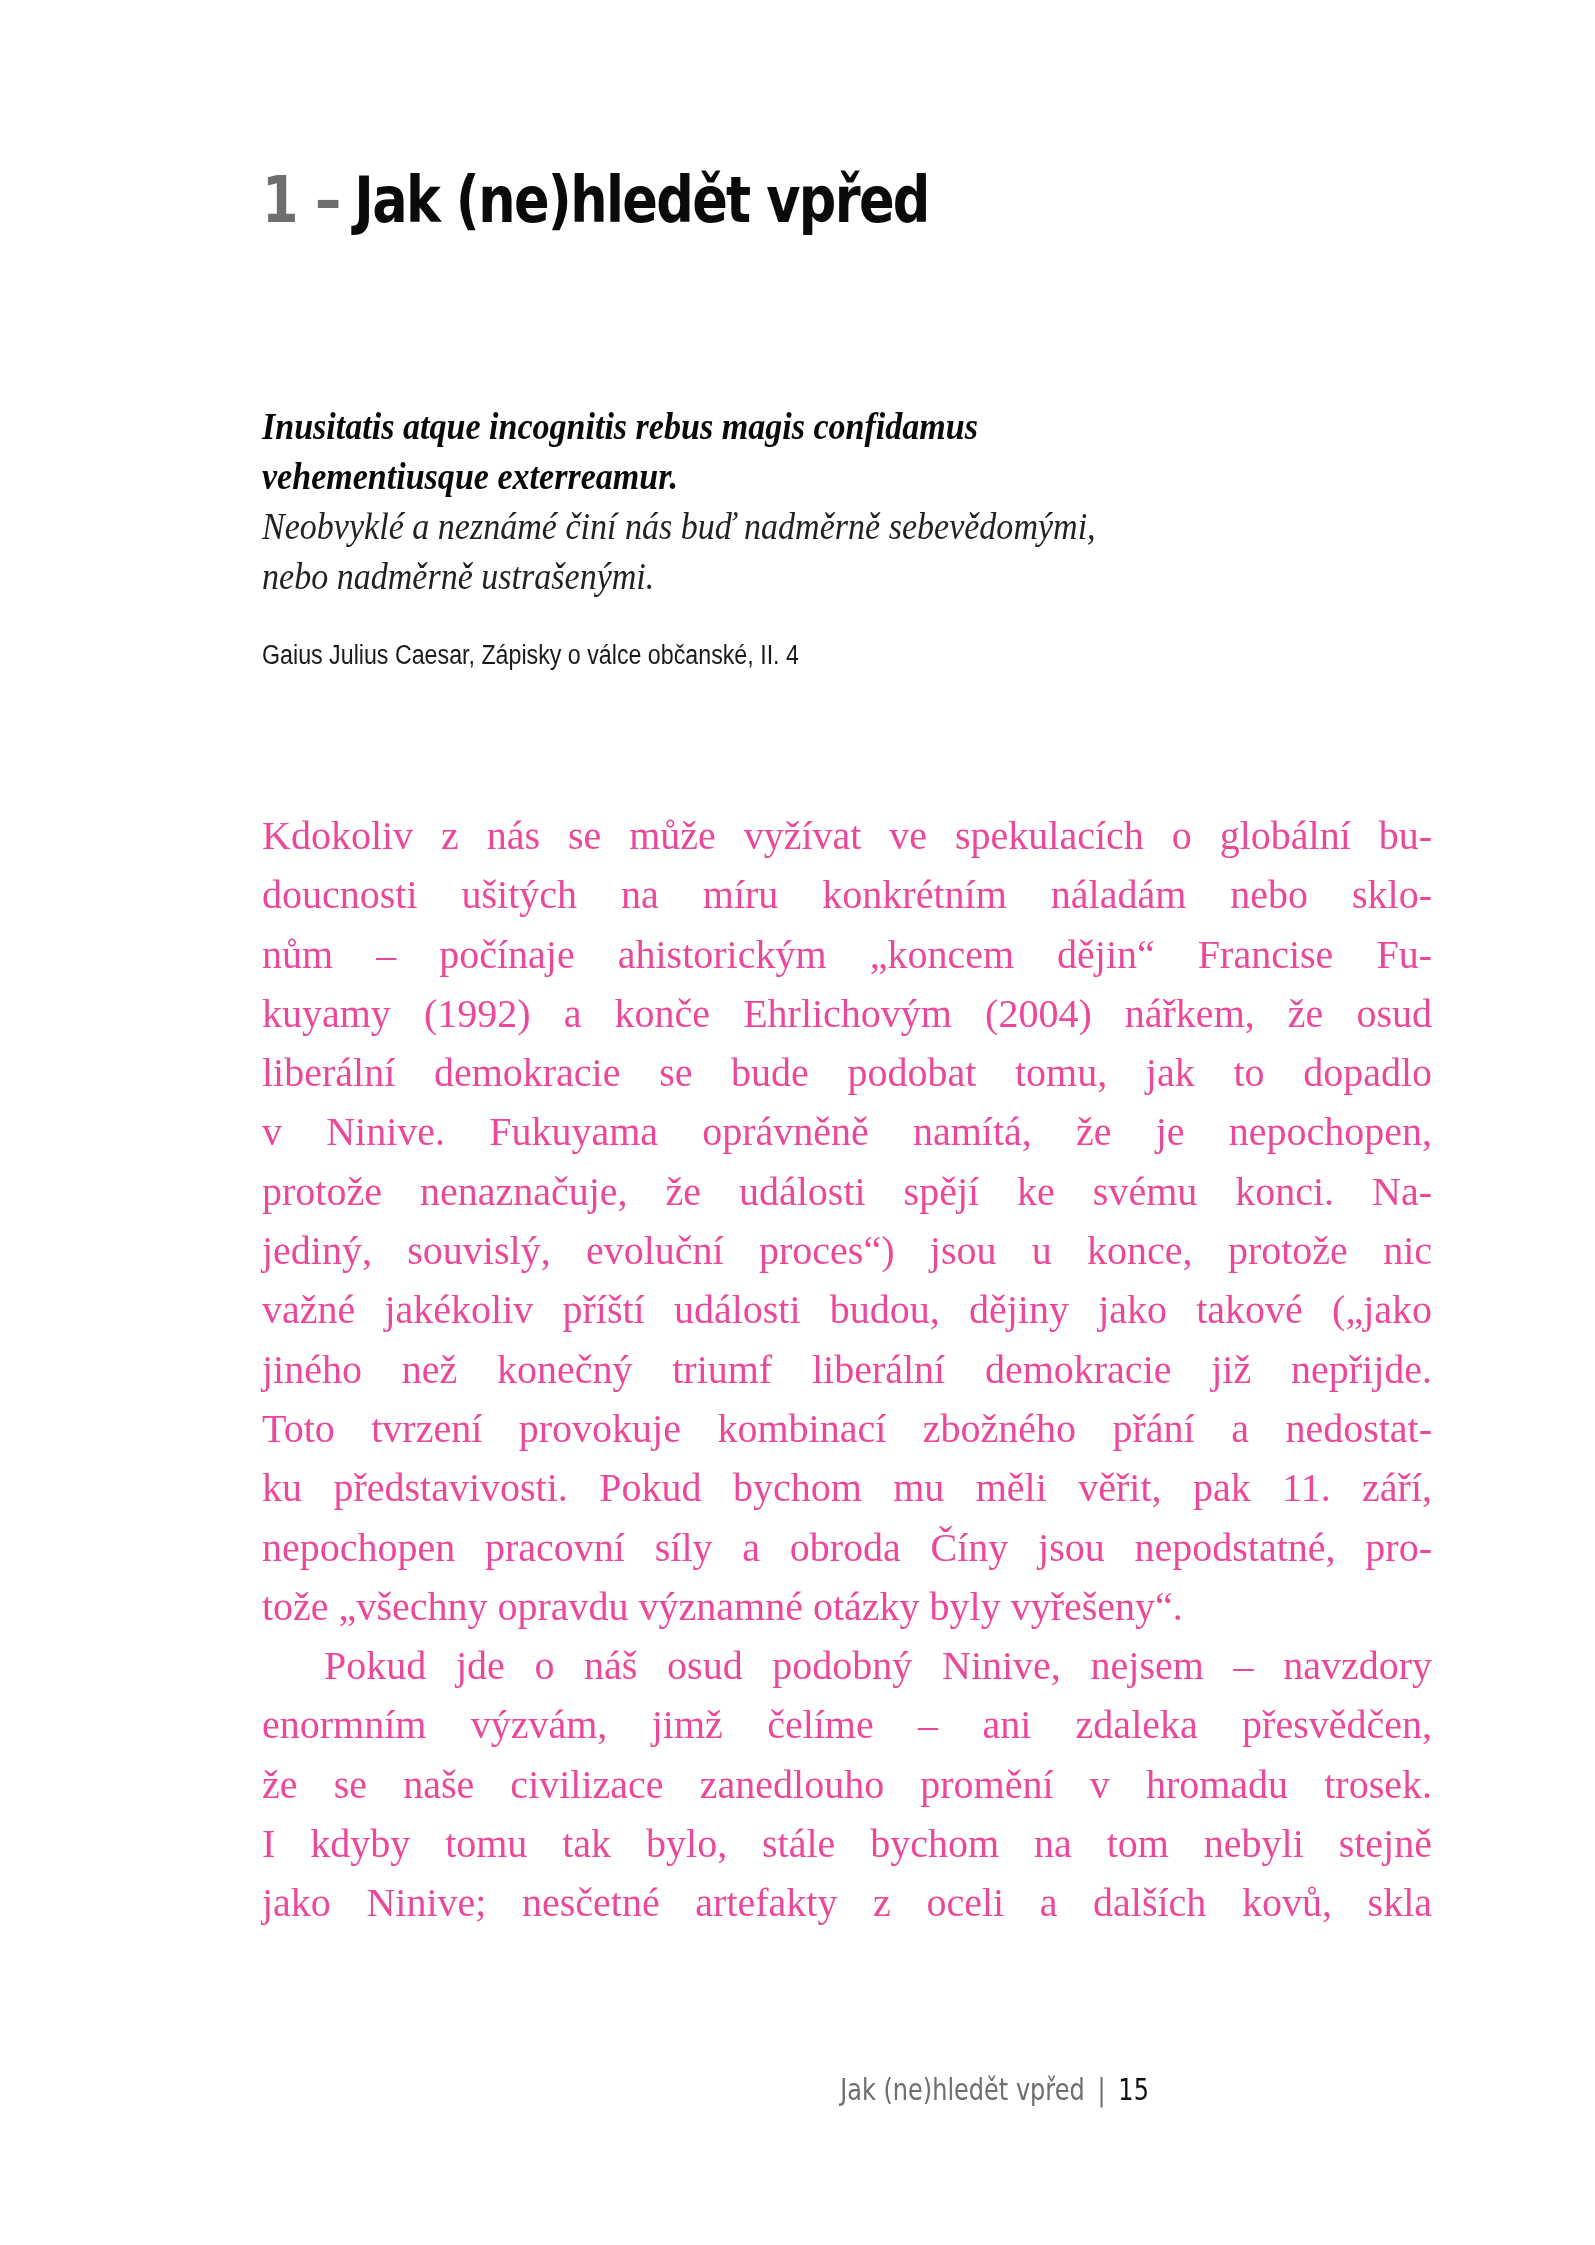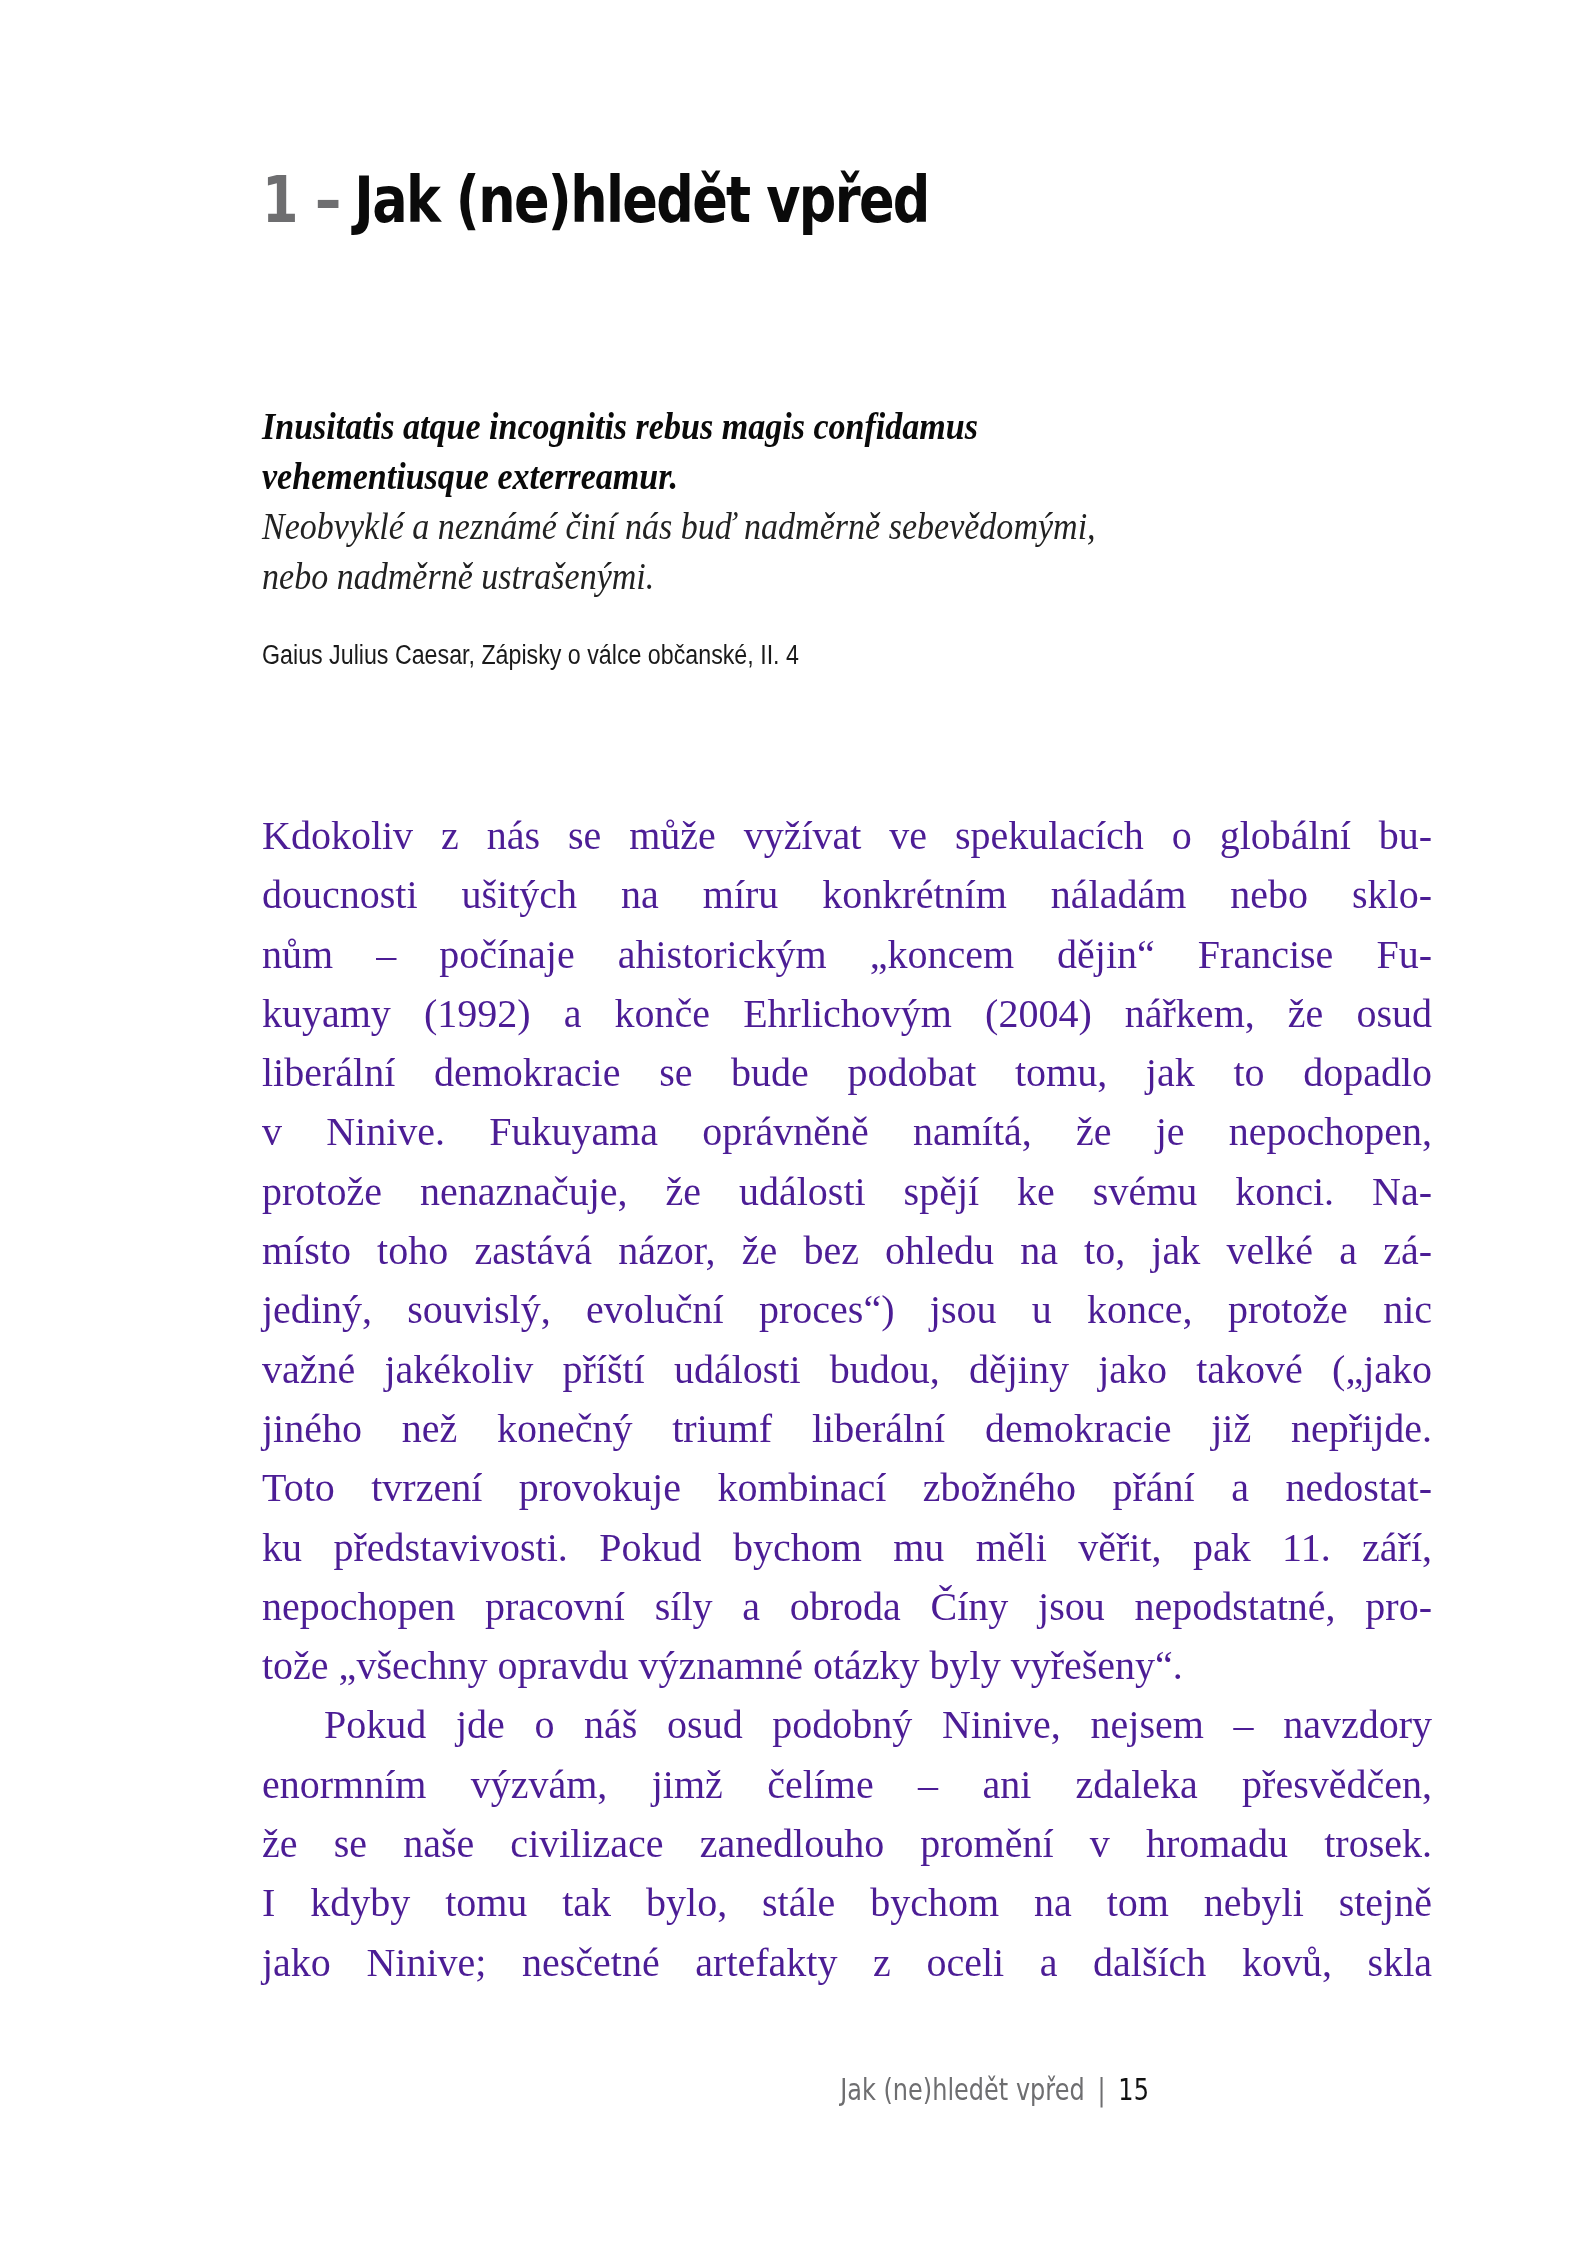--- a/index.html
+++ b/index.html
@@ -29,21 +29,21 @@
   }
   .epigraph-source {
     position: absolute; left: 262px; top: 637px;
     font-family: "Liberation Sans", sans-serif; font-size: 27px; line-height: 36px; color: #1a1a1a;
     transform: scaleX(0.86); transform-origin: left top; white-space: nowrap;
   }
 
   .body-text { position: absolute; left: 262px; top: 806px; width: 1170px; }
   .line {
     font-family: "Liberation Serif", serif; font-size: 40px; line-height: 59.3px;
-    color: #4c1d95; white-space: nowrap; height: 59.3px;
+    color: #ec4899; white-space: nowrap; height: 59.3px;
     text-align: justify; text-align-last: justify;
   }
   .line.last { text-align-last: left; }
   .line.indent { padding-left: 62px; }
 
   .running-footer {
     position: absolute; right: 162px; top: 2070px;
     font-family: "DejaVu Sans", sans-serif; font-size: 30px; line-height: 40px;
     white-space: nowrap; transform: scaleX(0.8); transform-origin: right top;
   }
@@ -70,21 +70,20 @@
   <div class="epigraph-source">Gaius Julius Caesar, Zápisky o válce občanské, II. 4</div>
 
   <div class="body-text">
     <div class="line">Kdokoliv z nás se může vyžívat ve spekulacích o globální bu-</div>
     <div class="line">doucnosti ušitých na míru konkrétním náladám nebo sklo-</div>
     <div class="line">nům – počínaje ahistorickým „koncem dějin“ Francise Fu-</div>
     <div class="line">kuyamy (1992) a konče Ehrlichovým (2004) nářkem, že osud</div>
     <div class="line">liberální demokracie se bude podobat tomu, jak to dopadlo</div>
     <div class="line">v Ninive. Fukuyama oprávněně namítá, že je nepochopen,</div>
     <div class="line">protože nenaznačuje, že události spějí ke svému konci. Na-</div>
-    <div class="line">místo toho zastává názor, že bez ohledu na to, jak velké a zá-</div>
     <div class="line">jediný, souvislý, evoluční proces“) jsou u konce, protože nic</div>
     <div class="line">važné jakékoliv příští události budou, dějiny jako takové („jako</div>
     <div class="line">jiného než konečný triumf liberální demokracie již nepřijde.</div>
     <div class="line">Toto tvrzení provokuje kombinací zbožného přání a nedostat-</div>
     <div class="line">ku představivosti. Pokud bychom mu měli věřit, pak 11. září,</div>
     <div class="line">nepochopen pracovní síly a obroda Číny jsou nepodstatné, pro-</div>
     <div class="line last">tože „všechny opravdu významné otázky byly vyřešeny“.</div>
     <div class="line indent">Pokud jde o náš osud podobný Ninive, nejsem – navzdory</div>
     <div class="line">enormním výzvám, jimž čelíme – ani zdaleka přesvědčen,</div>
     <div class="line">že se naše civilizace zanedlouho promění v hromadu trosek.</div>

